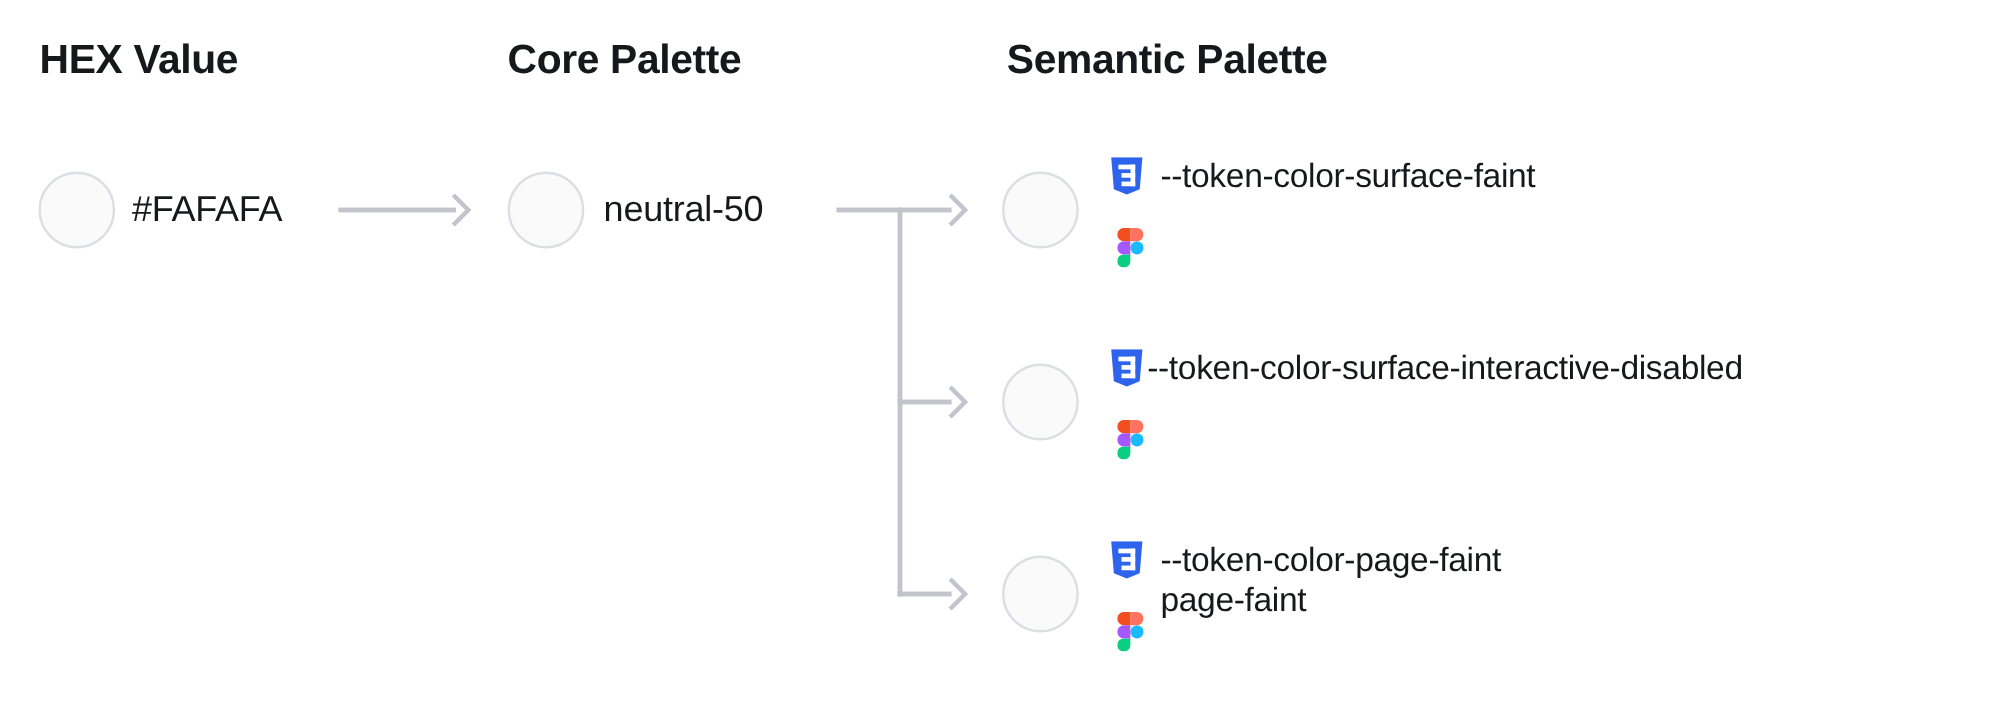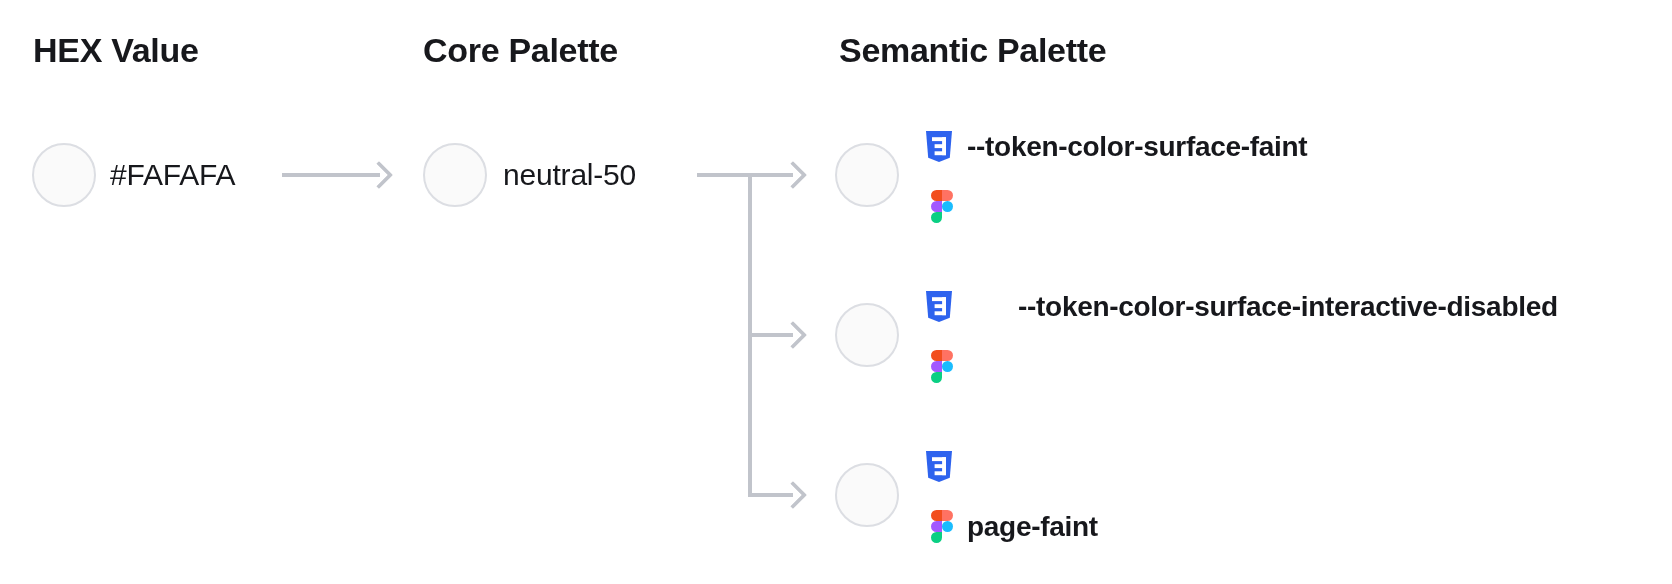--- a/index.html
+++ b/index.html
@@ -22,21 +22,21 @@
     letter-spacing:-0.2px;white-space:nowrap;
   }
   .hline{position:absolute;height:4px;background:var(--line,#C1C4CB);}
   .vline{position:absolute;width:4px;background:var(--line,#C1C4CB);}
   .chev{
     position:absolute;width:20px;height:20px;box-sizing:border-box;
     border-top:4px solid var(--line,#C1C4CB);border-right:4px solid var(--line,#C1C4CB);
     transform:rotate(45deg);border-radius:1px;
   }
   .tok{
-    position:absolute;transform:translateY(-50%);font-size:28px;font-weight:700;
+    position:absolute;transform:translateY(-50%);font-size:28px;font-weight:400;
     letter-spacing:-0.3px;white-space:nowrap;
   }
   .icon{position:absolute;}
   .icon svg{display:block;}
 </style>
 </head>
 <body>
 
 <div id="canvas">
 
@@ -85,45 +85,46 @@
   <div class="swatch" style="left:835px;top:303px"></div>
   <div class="icon" style="left:925px;top:291px">
     <svg width="28" height="32" viewBox="0 0 28 32">
       <path d="M1 0 H27 L24.8 26.7 L14 31 L3.2 26.7 Z" fill="var(--css-blue)"></path>
       <rect x="7" y="6.2" width="14" height="3.9" fill="#fff"></rect>
       <rect x="17.1" y="6.2" width="3.9" height="18" fill="#fff"></rect>
       <rect x="9.6" y="13.2" width="11.4" height="3.9" fill="#fff"></rect>
       <rect x="9.6" y="20.3" width="11.4" height="3.9" fill="#fff"></rect>
     </svg>
   </div>
-  <div class="tok" style="left:1018px;top:307px">--token-color-surface-interactive-disabled</div>
+  <div class="tok" style="left:956px;top:307px">--token-color-surface-interactive-disabled</div>
   <div class="icon" style="left:931px;top:350px">
     <svg width="22" height="33" viewBox="0 0 38 57">
       <path d="M19 28.5a9.5 9.5 0 1 1 19 0 9.5 9.5 0 0 1-19 0z" fill="var(--figma-blue)"></path>
       <path d="M0 47.5A9.5 9.5 0 0 1 9.5 38H19v9.5a9.5 9.5 0 1 1-19 0z" fill="var(--figma-green)"></path>
       <path d="M19 0v19h9.5a9.5 9.5 0 1 0 0-19H19z" fill="var(--figma-salmon)"></path>
       <path d="M0 9.5A9.5 9.5 0 0 0 9.5 19H19V0H9.5A9.5 9.5 0 0 0 0 9.5z" fill="var(--figma-red)"></path>
       <path d="M0 28.5A9.5 9.5 0 0 0 9.5 38H19V19H9.5A9.5 9.5 0 0 0 0 28.5z" fill="var(--figma-purple)"></path>
     </svg>
   </div>
 
   <div class="swatch" style="left:835px;top:463px"></div>
   <div class="icon" style="left:925px;top:451px">
     <svg width="28" height="32" viewBox="0 0 28 32">
       <path d="M1 0 H27 L24.8 26.7 L14 31 L3.2 26.7 Z" fill="var(--css-blue)"></path>
       <rect x="7" y="6.2" width="14" height="3.9" fill="#fff"></rect>
       <rect x="17.1" y="6.2" width="3.9" height="18" fill="#fff"></rect>
       <rect x="9.6" y="13.2" width="11.4" height="3.9" fill="#fff"></rect>
       <rect x="9.6" y="20.3" width="11.4" height="3.9" fill="#fff"></rect>
     </svg>
   </div>
+  <div class="tok" style="left:967px;top:467px">--token-color-page-faint</div>
   <div class="icon" style="left:931px;top:510px">
     <svg width="22" height="33" viewBox="0 0 38 57">
       <path d="M19 28.5a9.5 9.5 0 1 1 19 0 9.5 9.5 0 0 1-19 0z" fill="var(--figma-blue)"></path>
       <path d="M0 47.5A9.5 9.5 0 0 1 9.5 38H19v9.5a9.5 9.5 0 1 1-19 0z" fill="var(--figma-green)"></path>
       <path d="M19 0v19h9.5a9.5 9.5 0 1 0 0-19H19z" fill="var(--figma-salmon)"></path>
       <path d="M0 9.5A9.5 9.5 0 0 0 9.5 19H19V0H9.5A9.5 9.5 0 0 0 0 9.5z" fill="var(--figma-red)"></path>
       <path d="M0 28.5A9.5 9.5 0 0 0 9.5 38H19V19H9.5A9.5 9.5 0 0 0 0 28.5z" fill="var(--figma-purple)"></path>
     </svg>
   </div>
-  <div class="tok" style="left:967px;top:527px">page-faint</div>
+  <div class="tok" style="left:967px;top:500px">page-faint</div>
 
 </div>
 
 </body></html>

